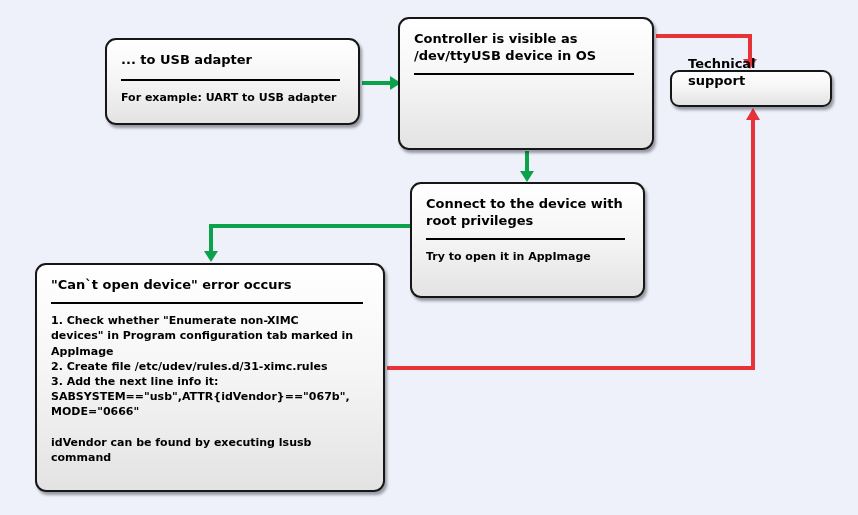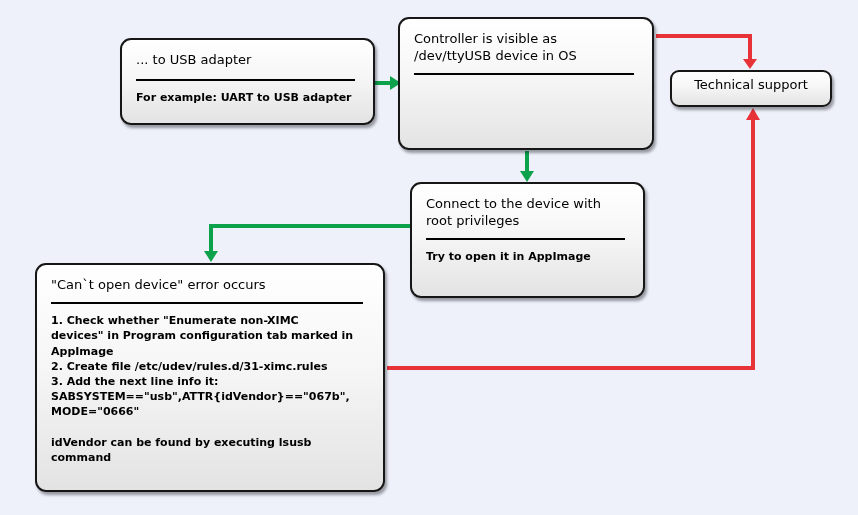--- a/index.html
+++ b/index.html
@@ -33,42 +33,42 @@
     position: absolute;
     border: 2px solid var(--box-border);
     border-radius: 11px;
     background: linear-gradient(180deg, #ffffff 0%, #f6f6f6 45%, #e3e3e3 100%);
     box-shadow: 2px 3px 3px rgba(20, 20, 30, 0.40);
     padding: 11px 14px;
     color: #000;
   }
   .node-title {
     font-size: 13px;
-    font-weight: normal;
+    font-weight: bold;
     line-height: 1.32;
     white-space: pre-line;
   }
   .node-divider {
     border: none;
     border-top: 2px solid #000;
     margin: 9px 0 9px 0;
     width: 98%;
   }
   .node-body {
     font-size: 11px;
     font-weight: bold;
     line-height: 1.38;
     white-space: pre-line;
   }
-  #node-usb-adapter  { left: 105px; top: 38px;  width: 255px; height: 87px; margin-left: 15px; }
+  #node-usb-adapter  { left: 105px; top: 38px;  width: 255px; height: 87px; }
   #node-controller   { left: 398px; top: 17px;  width: 256px; height: 133px; }
   #node-tech-support {
     left: 670px; top: 70px; width: 162px; height: 37px;
-    display: flex; align-items: flex-start; justify-content: center;
-    padding: 4px; border-radius: 9px;
+    display: flex; align-items: flex-end; justify-content: center;
+    padding: 16px; border-radius: 9px;
   }
   #node-connect-root { left: 410px; top: 182px; width: 235px; height: 116px; }
   #node-cant-open    { left: 35px;  top: 263px; width: 350px; height: 229px; }
   #node-usb-adapter .node-divider { margin-top: 11px; }
   #node-cant-open .node-body { margin-top: 2px; }
 </style>
 </head>
 <body>
 
 <div class="canvas">

